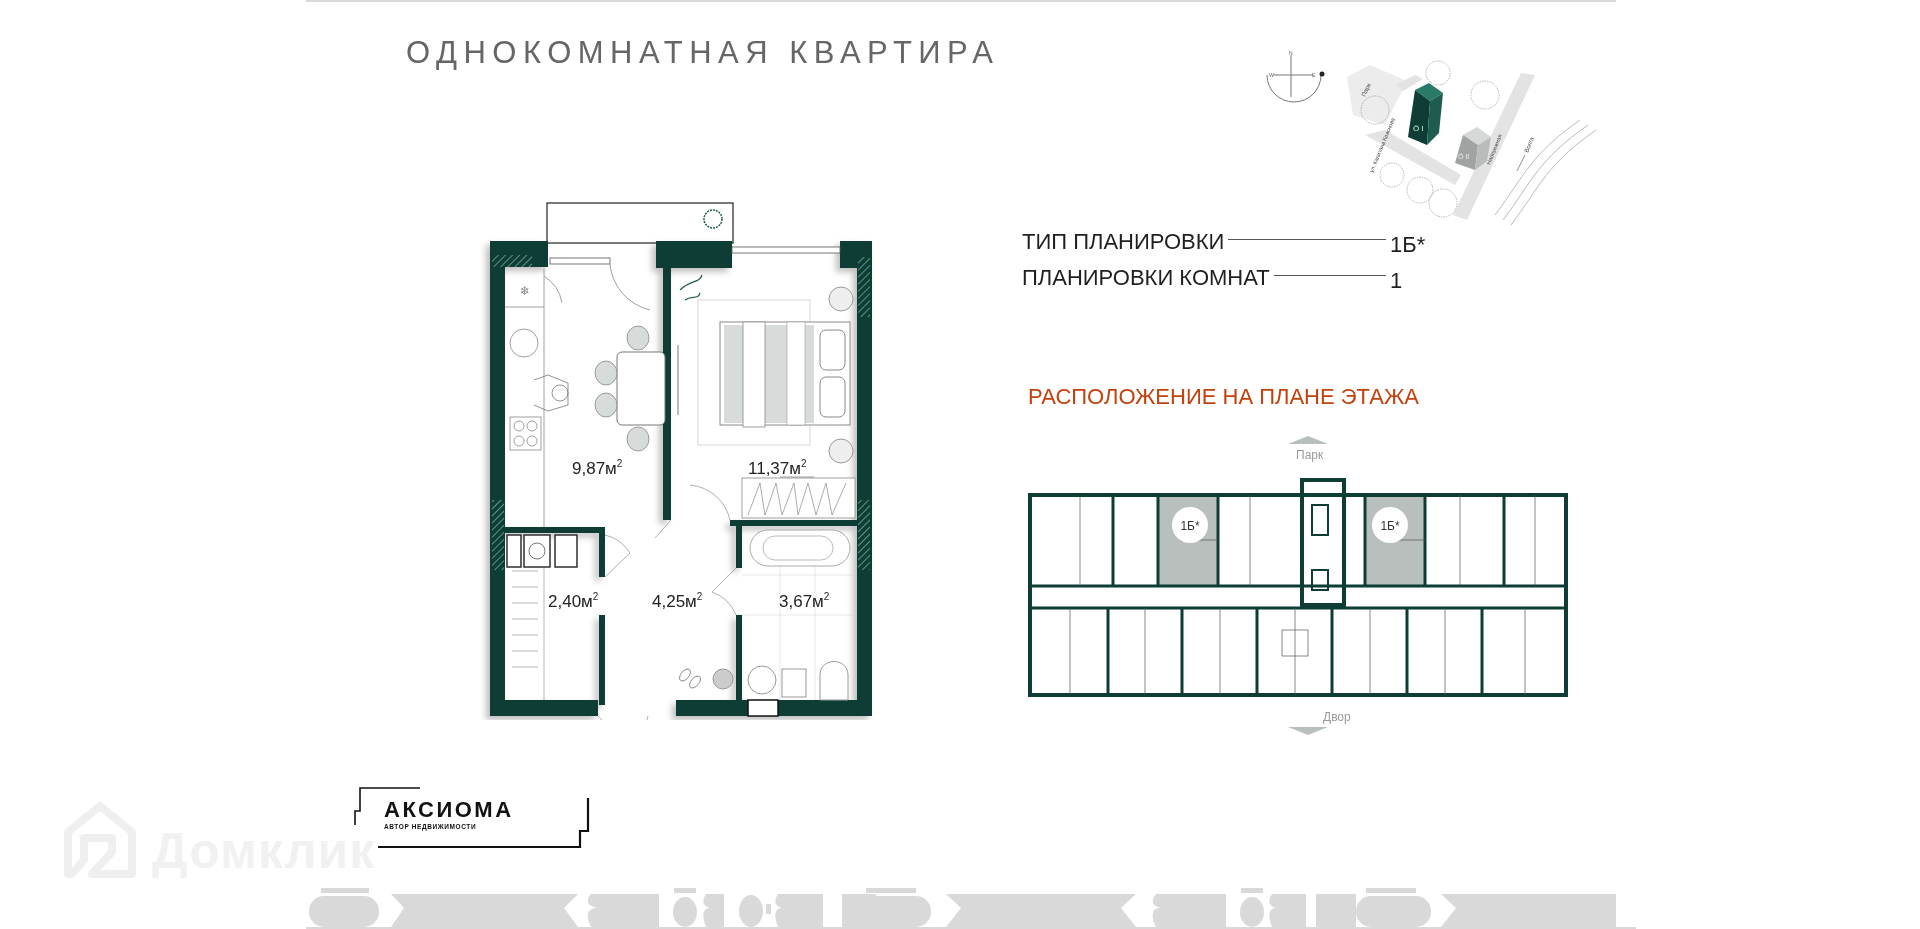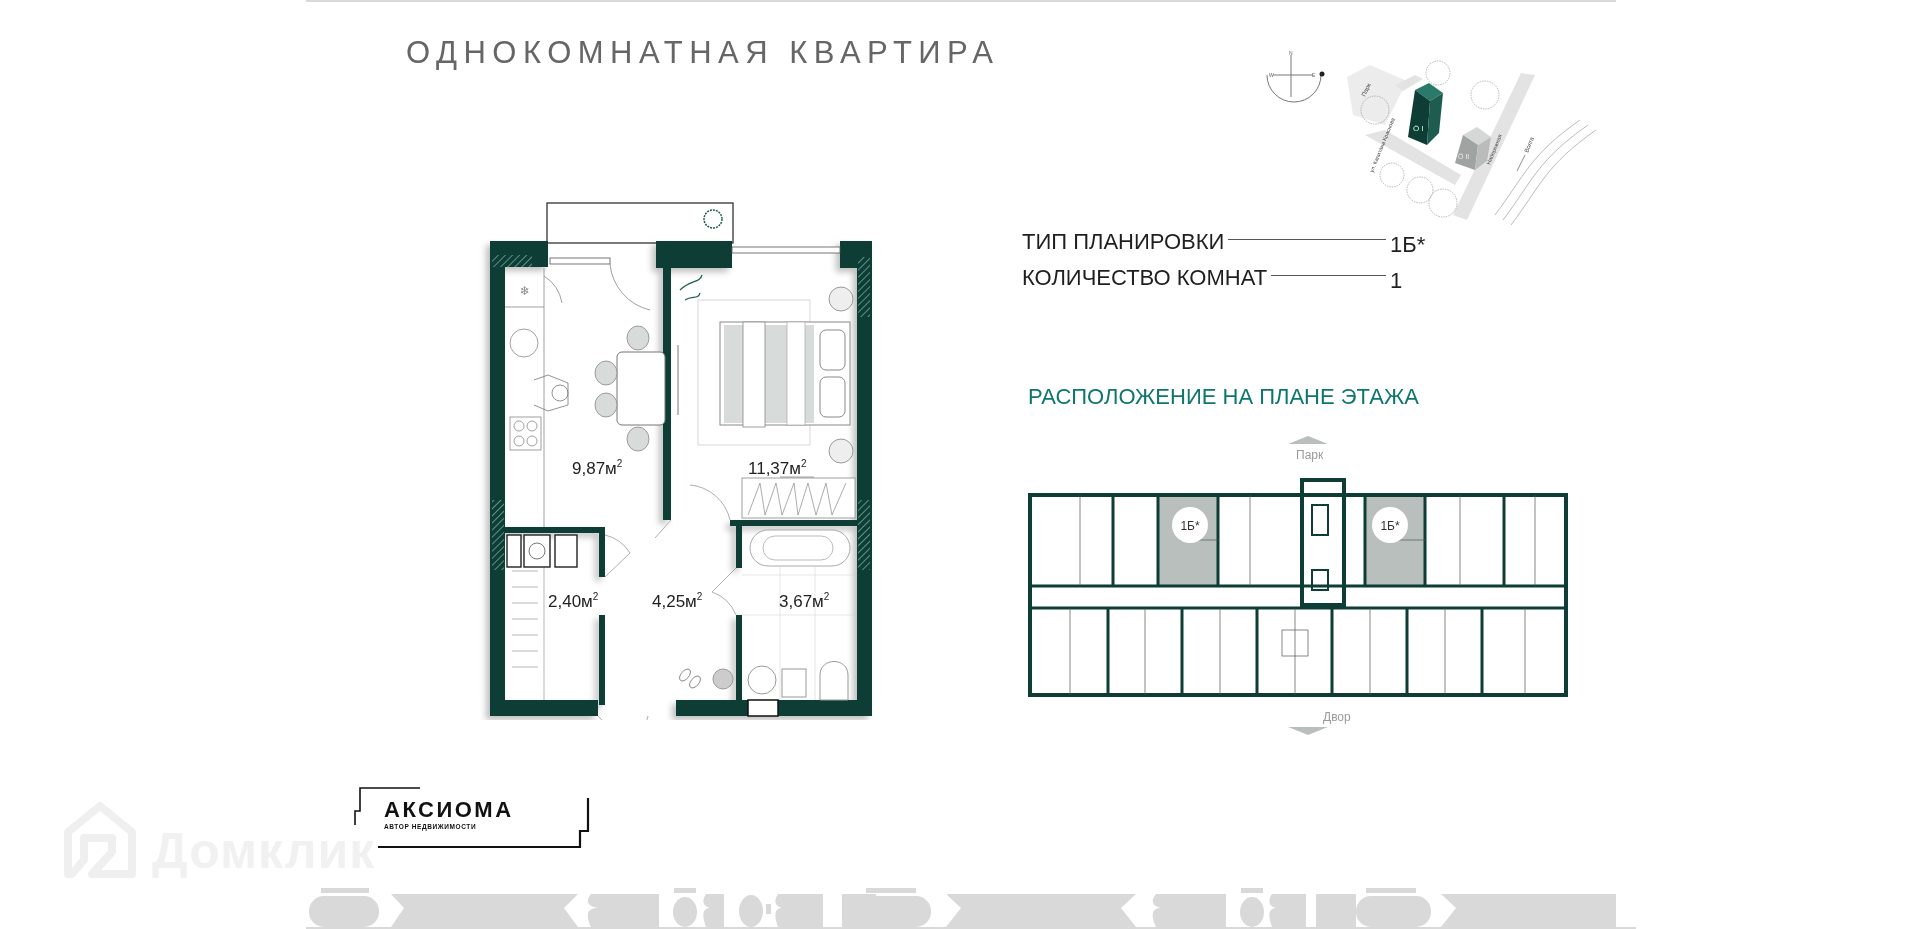--- a/index.html
+++ b/index.html
@@ -17,21 +17,21 @@
   
   .specs { position: absolute; left: 1022px; top: 224px; width: 460px; }
   .spec-row { position: relative; height: 36px; display: flex; align-items: center; }
   .spec-label { font-size: 22px; color: #1f1f1f; white-space: nowrap; line-height: 28px; }
   .spec-leader { flex: 1; border-bottom: 1px solid #555; margin: 0 4px 6px 4px; height: 1px; }
   .spec-value { font-size: 22px; color: #1f1f1f; white-space: nowrap; line-height: 28px; width: 92px; }
   .spec-value sup { font-size: 12px; vertical-align: 9px; }
 
   .floor-heading {
     position: absolute; left: 1028px; top: 384px;
-    font-size: 22px; color: #0f766e; white-space: nowrap;
+    font-size: 22px; color: #c2410c; white-space: nowrap;
   }
 
   
   .sitemap { position: absolute; left: 1255px; top: 45px; width: 345px; height: 190px; }
 
   
   .apartment { position: absolute; left: 480px; top: 195px; width: 420px; height: 525px; }
   .room-label { position: absolute; font-size: 17px; color: #222; white-space: nowrap; }
   .room-label sup { font-size: 10px; vertical-align: 7px; }
 
@@ -114,21 +114,21 @@
   </svg>
 </div>
 
 <div class="specs">
   <div class="spec-row">
     <span class="spec-label">ТИП ПЛАНИРОВКИ</span>
     <span class="spec-leader"></span>
     <span class="spec-value"><span>1Б*</span><sup></sup></span>
   </div>
   <div class="spec-row">
-    <span class="spec-label">КОЛИЧЕСТВО КОМНАТ</span>
+    <span class="spec-label">ПЛАНИРОВКИ КОМНАТ</span>
     <span class="spec-leader"></span>
     <span class="spec-value"><span>1</span><sup></sup></span>
   </div>
 </div>
 
 <div class="floor-heading">РАСПОЛОЖЕНИЕ НА ПЛАНЕ ЭТАЖА</div>
 
 <div class="apartment">
   <svg width="420" height="525" viewBox="0 0 420 525">
     <defs>

